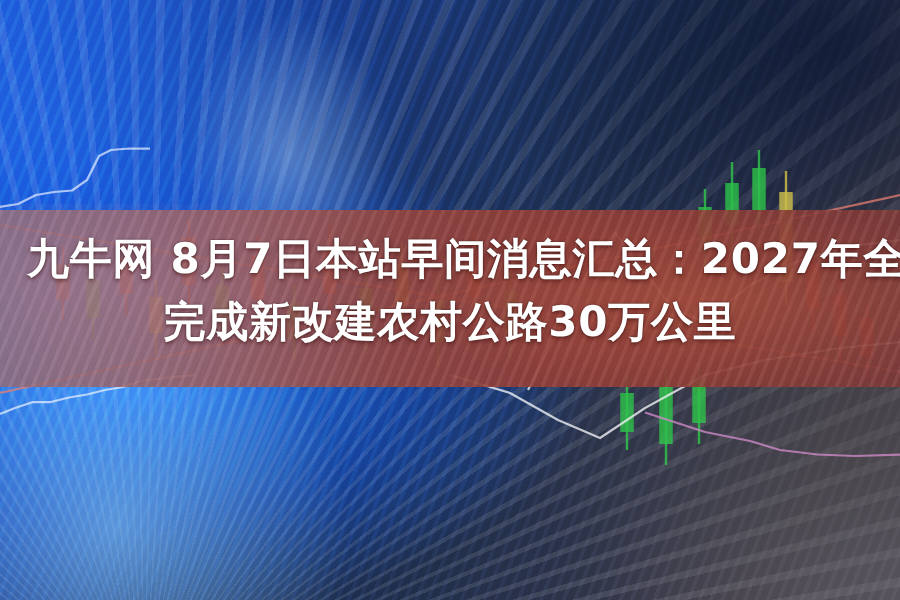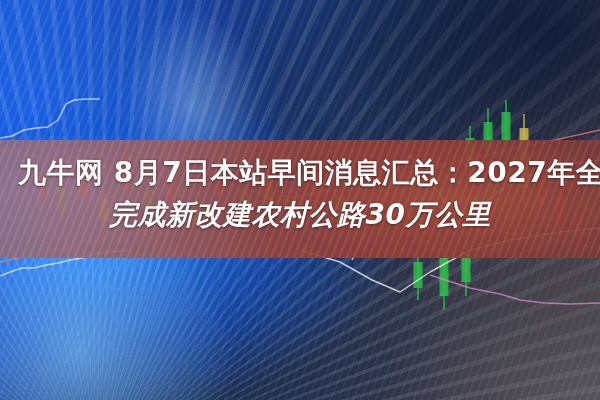--- a/index.html
+++ b/index.html
@@ -89,21 +89,21 @@
     color:#fff;
     font-size:28px;
     font-weight:700;
     line-height:42px;
     letter-spacing:.5px;
     text-shadow:0 1px 3px rgba(60,10,10,.55), 0 0 1px rgba(0,0,0,.6);
     padding:0 18px;
     box-sizing:border-box;
   }
   #headline .ln{display:block;white-space:nowrap;}
-  #headline .ln2{font-size:28px;font-style:italic;}
+  #headline .ln2{font-size:28px;}
 </style>
 </head>
 <body>
 
 <div id="stage">
 
   <div class="lay" id="bg-base"></div>
   <div class="lay" id="bg-stripes"></div>
   <div class="lay" id="bg-rays"></div>
   <div class="lay" id="bg-glow"></div>

